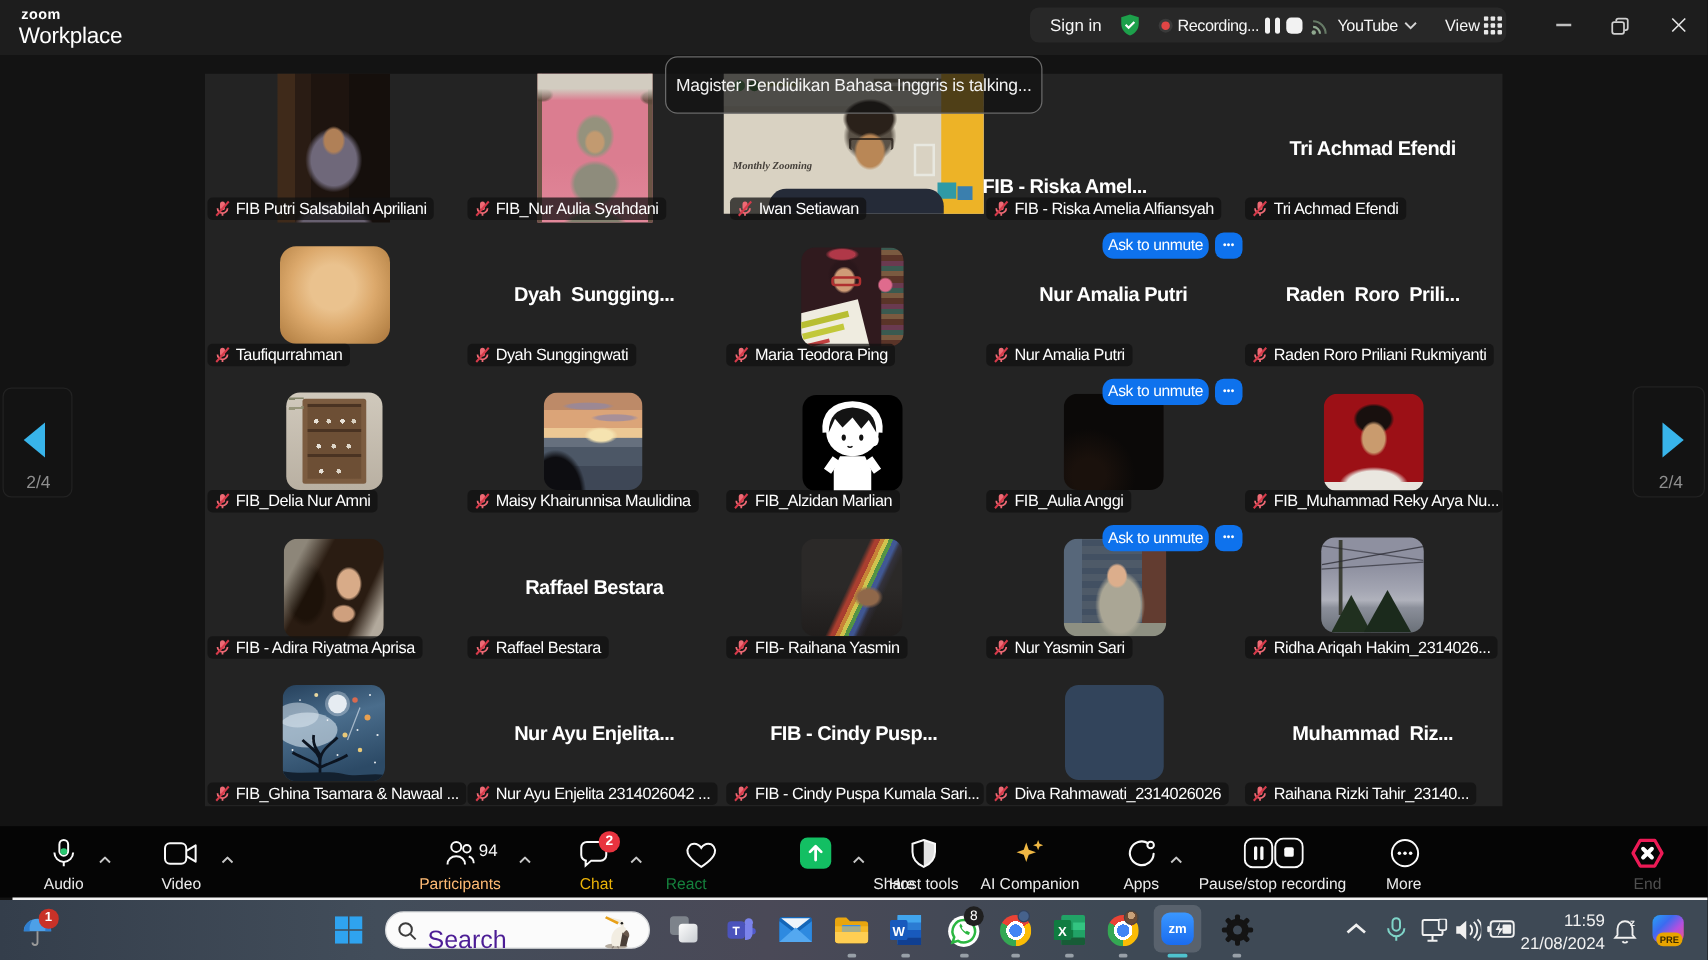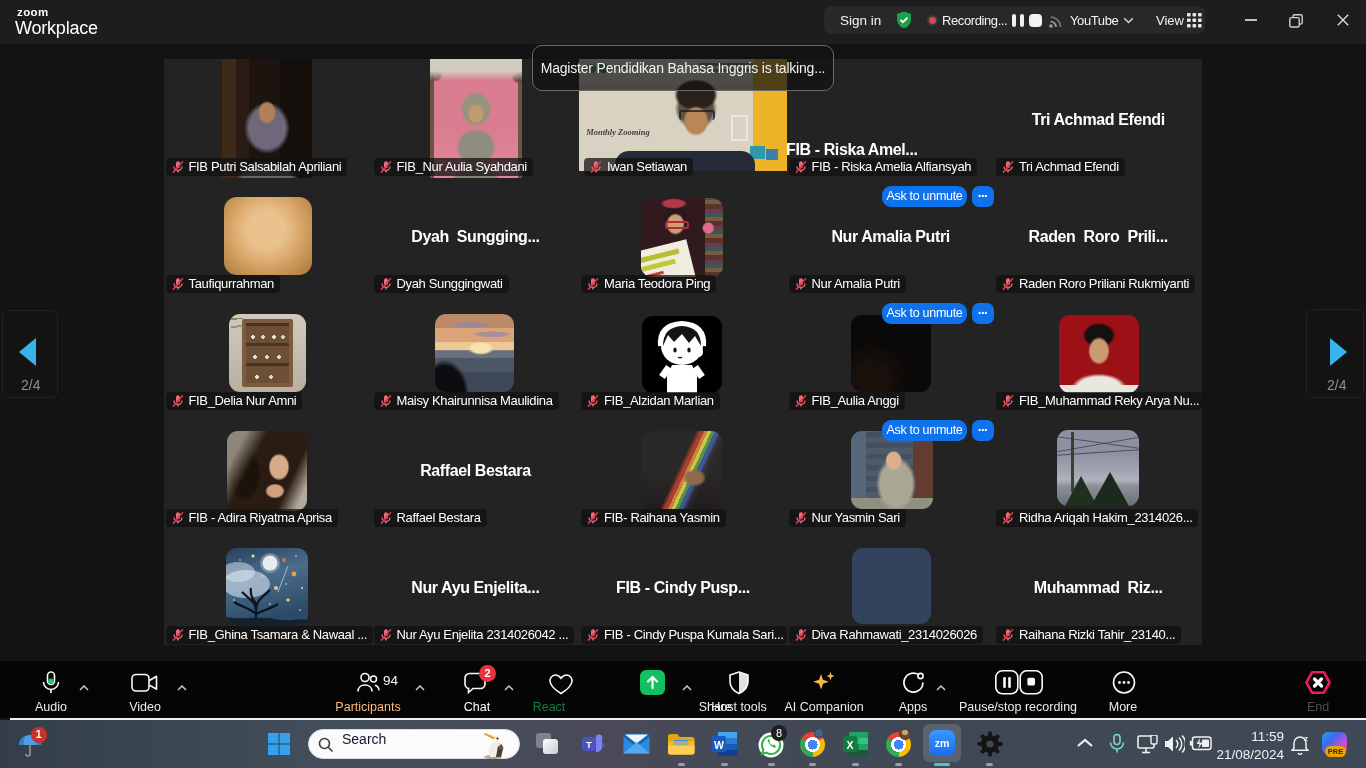--- a/index.html
+++ b/index.html
@@ -429,21 +429,21 @@
 <div class="abs" style="left:383px;top:12px;color:#fafafa;font-size:13.5px;">94</div>
 <div class="tlabel" style="left:288px;width:160px;color:#fdba74;">Participants</div>
 <svg class="abs" style="left:415px;top:24px;" width="10" height="6" viewBox="0 0 10 6">
       <path d="M1 5l4-4 4 4" stroke="#c8c8c8" stroke-width="1.5" fill="none"></path>
     </svg>
 <svg class="ticon" style="left:462px;" width="26" height="26" viewBox="0 0 26 26">
  <path d="M3 8a4.5 4.5 0 0 1 4.5-4.5h11A4.5 4.5 0 0 1 23 8v6a4.5 4.5 0 0 1-4.5 4.5H11l-4.5 4v-4H7.5A4.5 4.5 0 0 1 3 14z" stroke="#fafafa" stroke-width="1.6" fill="none"></path>
 </svg>
 <div class="abs" style="left:479px;top:4px;width:17px;height:17px;border-radius:50%;background:#e8333f;
 color:#fff;font-size:11px;font-weight:bold;text-align:center;line-height:17px;">2</div>
-<div class="tlabel" style="left:397px;width:160px;color:#ffffff;">Chat</div>
+<div class="tlabel" style="left:397px;width:160px;color:#eab308;">Chat</div>
 <svg class="abs" style="left:504px;top:24px;" width="10" height="6" viewBox="0 0 10 6">
       <path d="M1 5l4-4 4 4" stroke="#c8c8c8" stroke-width="1.5" fill="none"></path>
     </svg>
 <svg class="ticon" style="left:548px;top:11px;" width="26" height="24" viewBox="0 0 26 24">
  <path d="M13 21.5S3.8 16 2.2 10.4C1.2 6.8 3.6 3 7.4 3c2.4 0 4.3 1.4 5.6 3.3C14.3 4.4 16.2 3 18.6 3c3.8 0 6.2 3.8 5.2 7.4C22.2 16 13 21.5 13 21.5z" stroke="#fafafa" stroke-width="1.6" fill="none"></path>
 </svg>
 <div class="tlabel" style="left:469px;width:160px;color:#15803d;">React</div>
 <div class="abs" style="left:640px;top:9px;width:25px;height:25px;background:#13bf63;border-radius:6px;">
 <svg width="25" height="25" viewBox="0 0 25 25">
  <path d="M12.5 18V7.5M8 11.5l4.5-4.5 4.5 4.5" stroke="#fff" stroke-width="2.2" fill="none" stroke-linecap="round" stroke-linejoin="round"></path>
@@ -504,21 +504,21 @@
  <rect x="0" y="0" width="10.4" height="10.4" fill="#2fa3ef"></rect>
       <rect x="11.6" y="0" width="10.4" height="10.4" fill="#2fa3ef"></rect>
  <rect x="0" y="11.6" width="10.4" height="10.4" fill="#2fa3ef"></rect>
       <rect x="11.6" y="11.6" width="10.4" height="10.4" fill="#2fa3ef"></rect>
 </svg>
 <div class="tb" style="left:308px;top:8.5px;width:212px;height:30px;background:#fbfbfb;border-radius:15px;border:1px solid #d8dadc;">
  <svg class="abs" style="left:9px;top:7px;" width="16" height="16" viewBox="0 0 16 16">
   <circle cx="6.5" cy="6.5" r="5" stroke="#3c3c3c" stroke-width="1.6" fill="none"></circle>
   <line x1="10.3" y1="10.3" x2="14.5" y2="14.5" stroke="#3c3c3c" stroke-width="1.6"></line>
  </svg>
- <div class="abs" style="left:33px;top:1px;color:#0f172a;font-size:14px;">Search</div>
+ <div class="abs" style="left:33px;top:11px;color:#4c1d95;font-size:20px;">Search</div>
  <svg class="abs" style="left:168px;top:2px;" width="34" height="27" viewBox="0 0 34 27">
   <ellipse cx="16" cy="25" rx="9" ry="2.2" fill="#b5aca0"></ellipse>
   <path d="M13 25 C11 20 12 14 16 11 C20 8 24 9 24 12 C24 16 21 18 19 25 Z" fill="#f2ede2"></path>
   <path d="M22 10 C23 7 22 5 20 4 L8 1 L7 2.5 L18 7 C19 8 20 9 20 11 Z" fill="#f2ede2"></path>
   <path d="M8 1 L18 5.5 L17 7.5 L7 2.5 Z" fill="#e8a018"></path>
   <path d="M19 25 L21 14 L26 17 L24 25 Z" fill="#4a3f38"></path>
   <path d="M24 12 C26 13 27 16 26 18 L21 15 Z" fill="#6a5a4e"></path>
   <circle cx="20.5" cy="6.5" r="1" fill="#1a1a1a"></circle>
   <path d="M14 25 l-1.5 1.8 M17 25 l1 1.8" stroke="#8a8078" stroke-width="1"></path>
  </svg>

